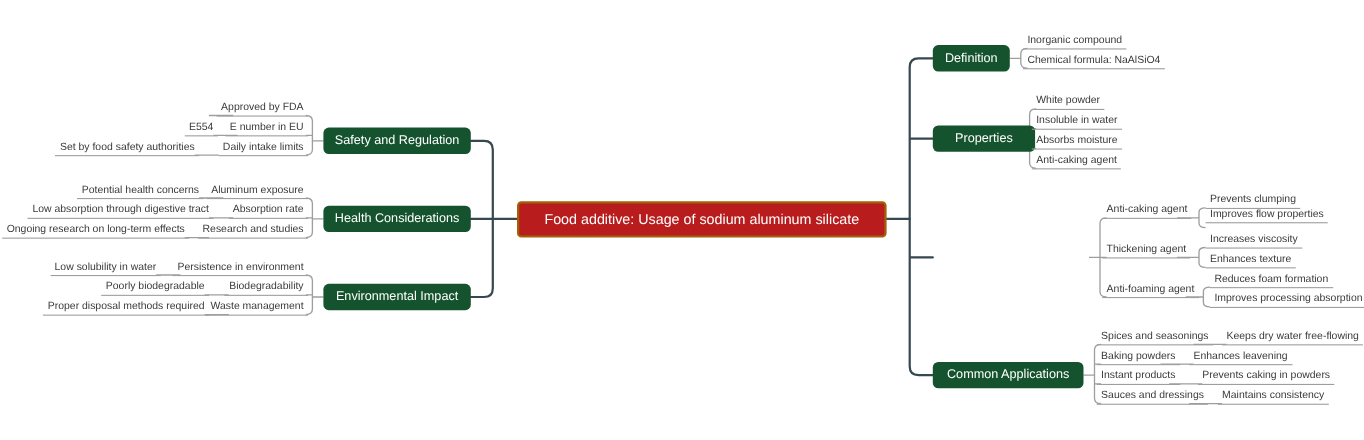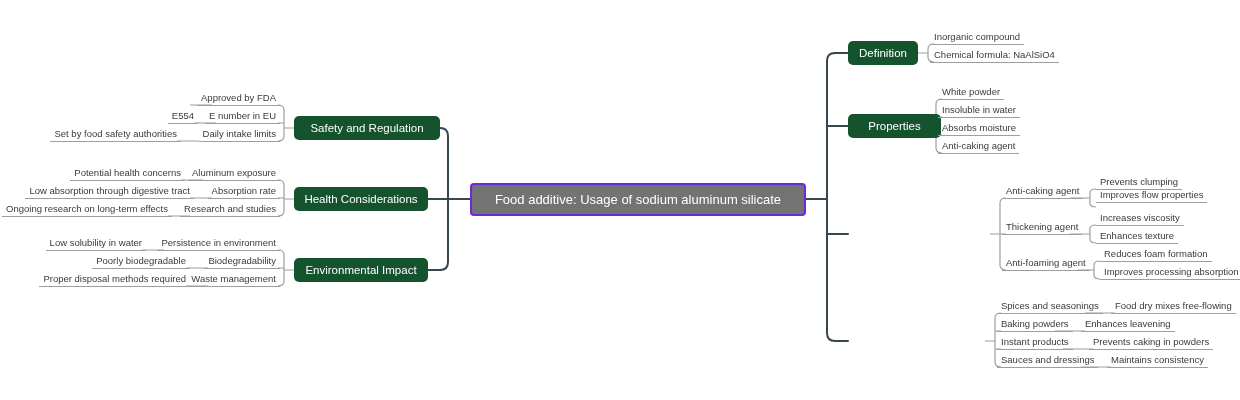--- a/index.html
+++ b/index.html
@@ -8,21 +8,21 @@
     font-family:"Liberation Sans", sans-serif;background:#ffffff;
   }
   #wires{position:absolute;left:0;top:0;width:1240px;height:400px;}
   .node{
     position:absolute;height:24px;background:#14532d;color:#fff;
     border-radius:5px;display:flex;align-items:center;justify-content:center;
     font-size:11.5px;white-space:nowrap;box-sizing:border-box;z-index:2;
   }
   .central{
     position:absolute;left:470px;top:183px;width:336px;height:33px;
-    background:#737373;border:2px solid #6d28d9;border-radius:4px;
+    background:#b91c1c;border:2px solid #a16207;border-radius:4px;
     color:#fff;font-size:13px;display:flex;align-items:center;justify-content:center;
     box-sizing:border-box;white-space:nowrap;z-index:3;
   }
   .leaf{
     position:absolute;height:14px;line-height:14px;font-size:9.5px;color:#3a3a3a;
     padding:0 4px;border-bottom:1.2px solid #9e9e9e;white-space:nowrap;z-index:2;
   }
 </style>
 </head>
 <body>
@@ -50,26 +50,27 @@
       <path d="M212 105 L190 105 M216 123 L194 123 M199 141 L177 141"></path>
       <path d="M294 199 L284 199 M278 180 Q284 180 284 185 L284 211 Q284 216 278 216 M284 198 L278 198"></path>
       <path d="M203 180 L181 180 M212 198 L190 198 M190 216 L168 216"></path>
       <path d="M294 270 L284 270 M278 250 Q284 250 284 255 L284 281 Q284 286 278 286 M284 268 L278 268"></path>
       <path d="M164 250 L142 250 M208 268 L186 268 M208 286 L186 286"></path>
     </g>
   </svg>
 
   <div class="central">Food additive: Usage of sodium aluminum silicate</div>
 
-  <div class="node" style="left:294px;top:116px;width:146px;">Safety and Regulation</div>
+  <div class="node" style="left:294px;top:116px;width:134px;">Safety and Regulation</div>
   <div class="node" style="left:294px;top:187px;width:134px;">Health Considerations</div>
   <div class="node" style="left:294px;top:258px;width:134px;">Environmental Impact</div>
 
   <div class="node" style="left:848px;top:41px;width:70px;">Definition</div>
   <div class="node" style="left:848px;top:114px;width:93px;">Properties</div>
+  <div class="node" style="left:848px;top:329px;width:137px;">Common Applications</div>
 
   <div class="leaf" style="right:960px;top:91px;">Approved by FDA</div>
   <div class="leaf" style="right:960px;top:109px;">E number in EU</div>
   <div class="leaf" style="right:1042px;top:109px;">E554</div>
   <div class="leaf" style="right:960px;top:127px;">Daily intake limits</div>
   <div class="leaf" style="right:1059px;top:127px;">Set by food safety authorities</div>
 
   <div class="leaf" style="right:960px;top:166px;">Aluminum exposure</div>
   <div class="leaf" style="right:1055px;top:166px;">Potential health concerns</div>
   <div class="leaf" style="right:960px;top:184px;">Absorption rate</div>
@@ -97,21 +98,21 @@
   <div class="leaf" style="left:1002px;top:256px;">Anti-foaming agent</div>
 
   <div class="leaf" style="left:1096px;top:175px;">Prevents clumping</div>
   <div class="leaf" style="left:1096px;top:188px;">Improves flow properties</div>
   <div class="leaf" style="left:1096px;top:211px;">Increases viscosity</div>
   <div class="leaf" style="left:1096px;top:229px;">Enhances texture</div>
   <div class="leaf" style="left:1100px;top:247px;">Reduces foam formation</div>
   <div class="leaf" style="left:1100px;top:265px;">Improves processing absorption</div>
 
   <div class="leaf" style="left:997px;top:299px;">Spices and seasonings</div>
-  <div class="leaf" style="left:1111px;top:299px;">Food dry mixes free-flowing</div>
+  <div class="leaf" style="left:1111px;top:299px;">Keeps dry water free-flowing</div>
   <div class="leaf" style="left:997px;top:317px;">Baking powders</div>
   <div class="leaf" style="left:1081px;top:317px;">Enhances leavening</div>
   <div class="leaf" style="left:997px;top:335px;">Instant products</div>
   <div class="leaf" style="left:1089px;top:335px;">Prevents caking in powders</div>
   <div class="leaf" style="left:997px;top:353px;">Sauces and dressings</div>
   <div class="leaf" style="left:1107px;top:353px;">Maintains consistency</div>
 
 </div>
 
 </body></html>

